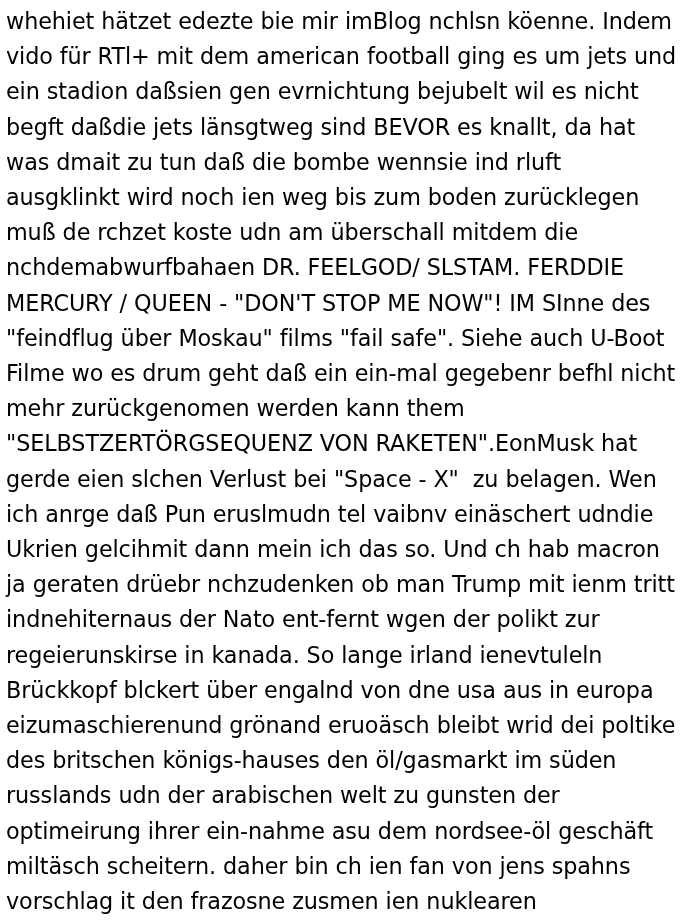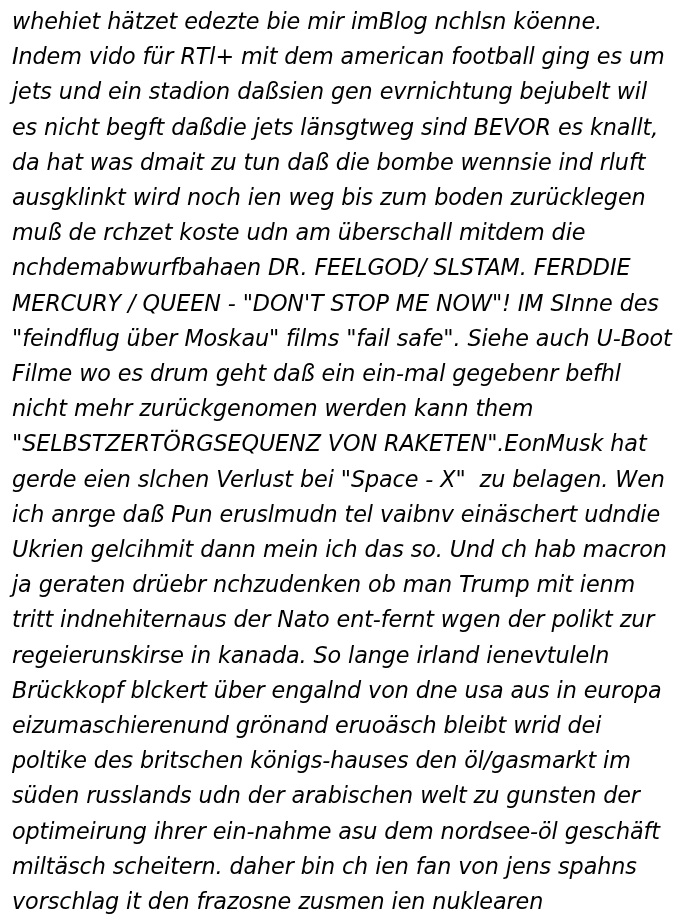--- a/index.html
+++ b/index.html
@@ -9,22 +9,21 @@
   }
   body {
     width: 684px;
     height: 920px;
     overflow: hidden;
     font-family: "DejaVu Sans", sans-serif;
   }
   #doc {
     box-sizing: border-box;
     width: 684px;
-    padding: 4px 6px 0 12px;
-    font-style: italic;
+    padding: 4px 6px 0 6px;
   }
   #doc p {
     margin: 0;
     color: #000000;
     font-family: "DejaVu Sans", sans-serif;
     font-size: 22.3px;
     line-height: 35.2px;
     letter-spacing: -0.1px;
     word-spacing: 0px;
     white-space: pre-wrap;

